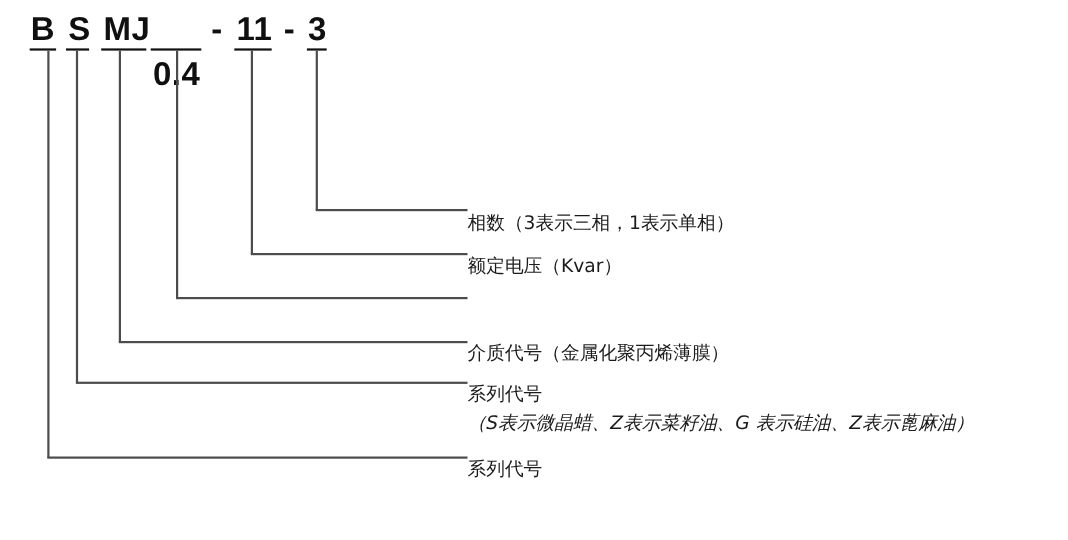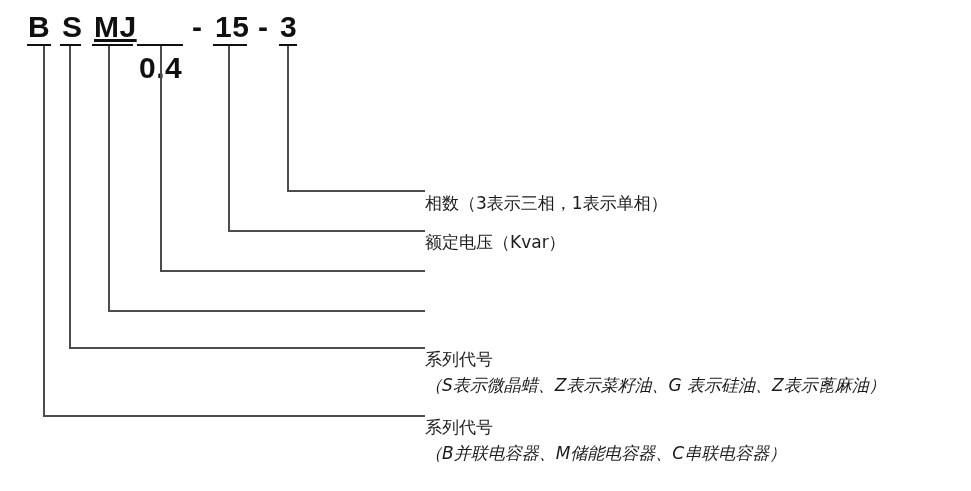--- a/index.html
+++ b/index.html
@@ -79,24 +79,24 @@
   }
 </style>
 </head>
 <body>
 
 <div id="page">
 
   <div id="code-line">
     <span class="code-token" style="left:28px;">B</span>
     <span class="code-token" style="left:62px;">S</span>
-    <span class="code-token" style="left:94px;text-decoration:underline;">MJ</span>
+    <span class="code-token" style="left:94px;">MJ</span>
     <span class="code-token" style="left:139px;margin-top:41px;">0.4</span>
     <span class="code-token dash" style="left:192px;">-</span>
-    <span class="code-token" style="left:215px;">15</span>
+    <span class="code-token" style="left:215px;">11</span>
     <span class="code-token dash" style="left:258px;">-</span>
     <span class="code-token" style="left:280px;">3</span>
 
     <span class="token-underline" style="left:27px;  top:44px; width:24px;"></span>
     <span class="token-underline" style="left:60px;  top:44px; width:21px;"></span>
     <span class="token-underline" style="left:92px;  top:44px; width:41px;"></span>
     <span class="token-underline" style="left:137px; top:44px; width:46px;"></span>
     <span class="token-underline" style="left:213px; top:44px; width:34px;"></span>
     <span class="token-underline" style="left:279px; top:44px; width:18px;"></span>
   </div>
@@ -124,24 +124,26 @@
 
   <div class="label-block" style="top:190px;">
     <span>相数（3表示三相，1表示单相）</span>
   </div>
 
   <div class="label-block" style="top:229px;">
     <span>额定电压（Kvar）</span>
   </div>
 
 
+  <div class="label-block" style="top:308px;">
+    <span>介质代号（金属化聚丙烯薄膜）</span>
+  </div>
 
   <div class="label-block" style="top:346px;">
     <span>系列代号</span>
     <span class="line2">（S表示微晶蜡、Z表示菜籽油、G 表示硅油、Z表示蓖麻油）</span>
   </div>
 
   <div class="label-block" style="top:414px;">
     <span>系列代号</span>
-    <span class="line2">（B并联电容器、M储能电容器、C串联电容器）</span>
   </div>
 
 </div>
 
 </body></html>

